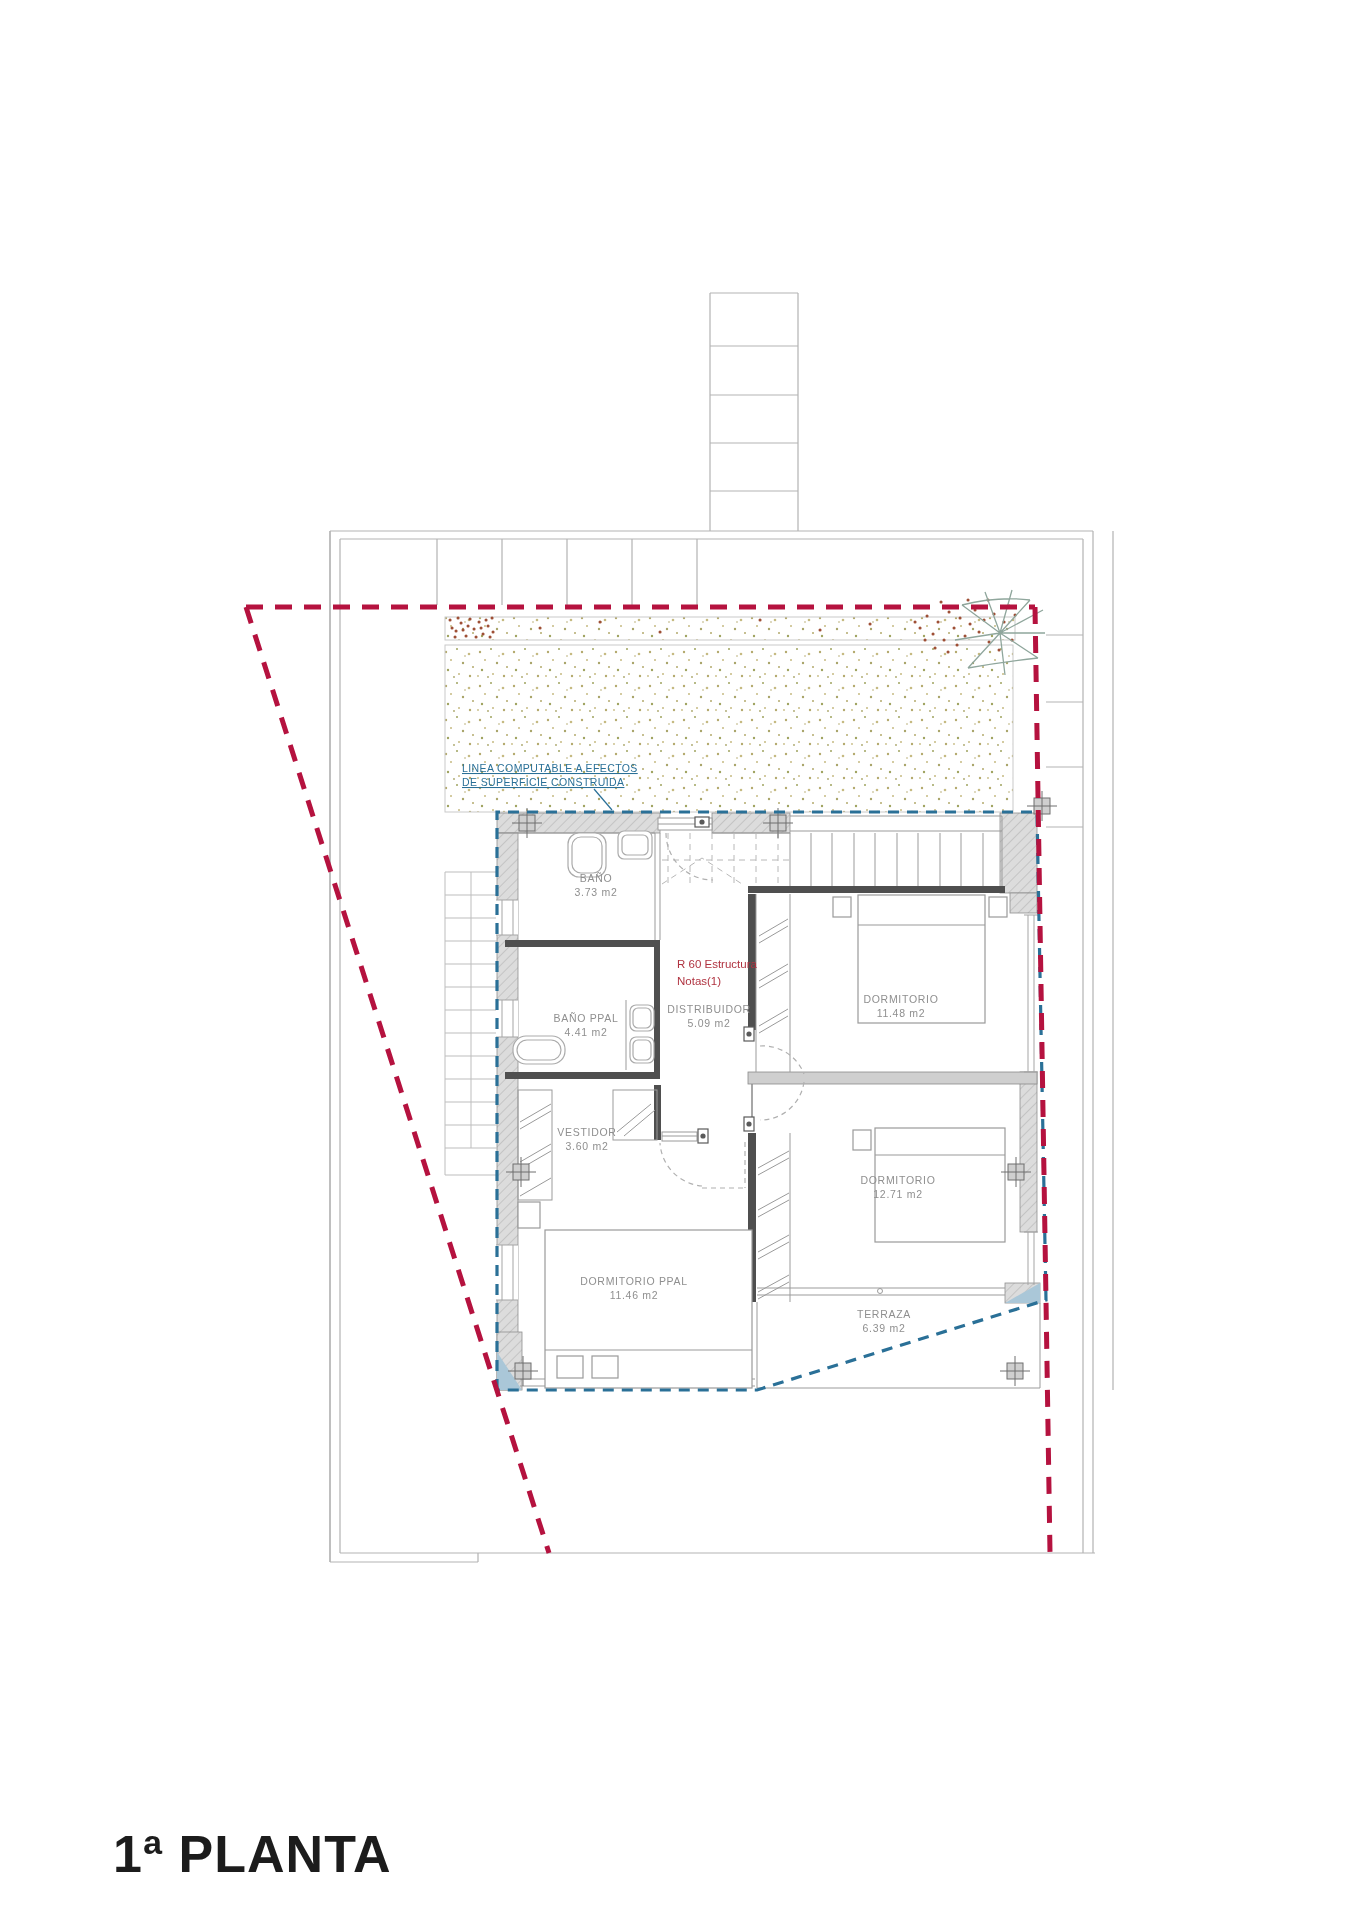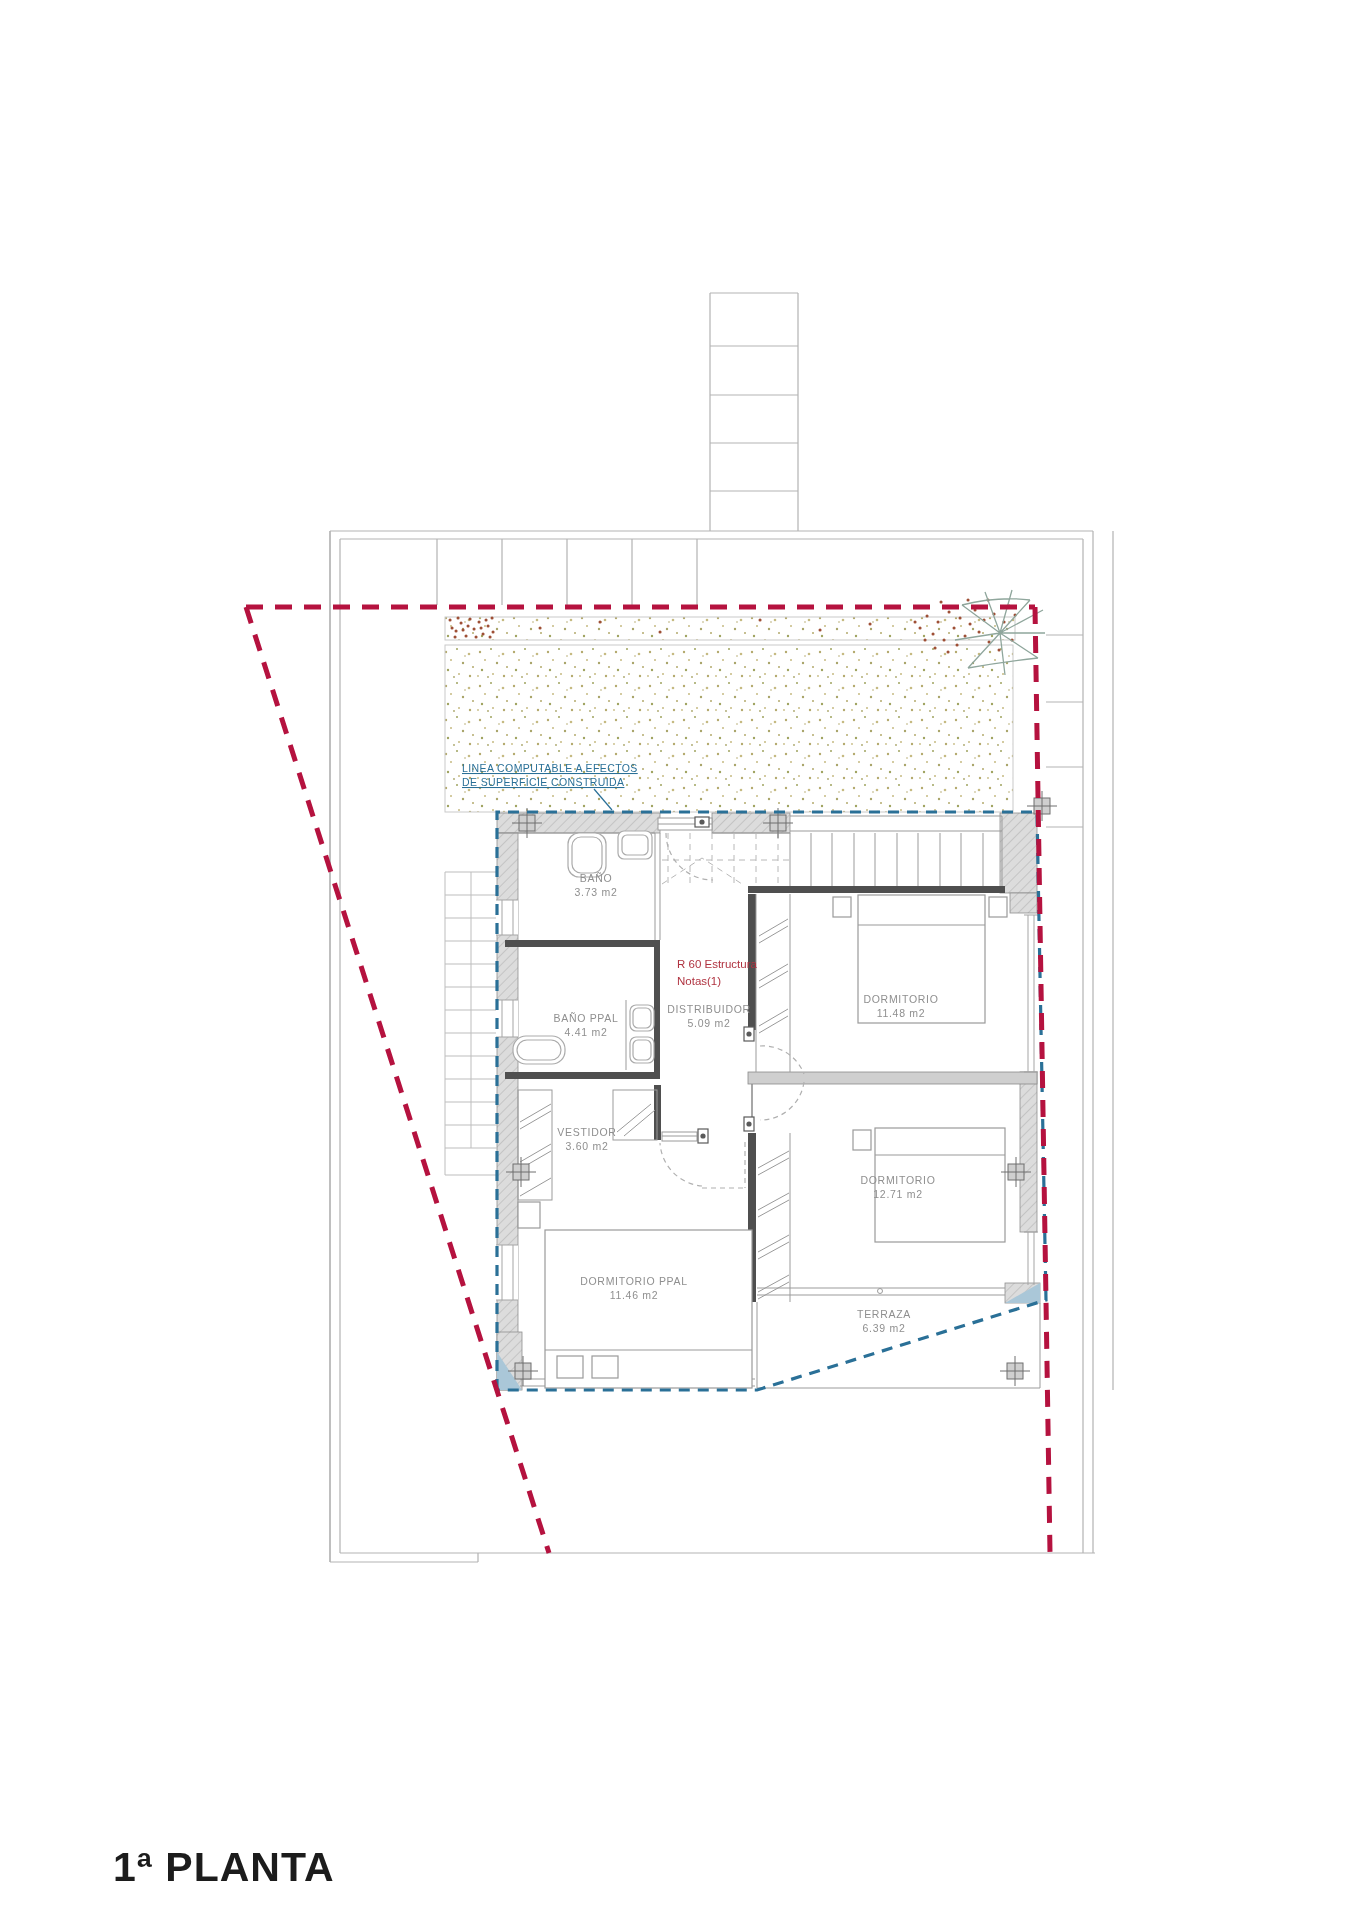--- a/index.html
+++ b/index.html
@@ -1,20 +1,20 @@
 <!DOCTYPE html>
 <html><head>
 <meta charset="utf-8">
 <style>
   html,body{margin:0;padding:0;background:#ffffff;}
   .canvas{position:relative;width:1357px;height:1920px;background:#ffffff;overflow:hidden;
           font-family:"Liberation Sans", sans-serif;}
   .canvas svg{position:absolute;left:0;top:0;}
-  .plan-title{position:absolute;left:113px;top:1824px;font-size:41px;font-weight:bold;
-              letter-spacing:1px;color:#1c1c1c;white-space:nowrap;margin-top:20px;}
+  .plan-title{position:absolute;left:113px;top:1824px;font-size:52px;font-weight:bold;
+              letter-spacing:1px;color:#1c1c1c;white-space:nowrap;}
   svg text{font-family:"Liberation Sans", sans-serif;}
   .room-name,.room-area{font-size:10.5px;letter-spacing:.7px;fill:#8f8f8f;text-anchor:middle;}
   .blue-note{font-size:10.5px;letter-spacing:.4px;text-decoration:underline;}
   .red-note{font-size:11.5px;}
 </style>
 </head>
 <body>
 
 <div class="canvas">
 <svg width="1357" height="1920" viewBox="0 0 1357 1920">

